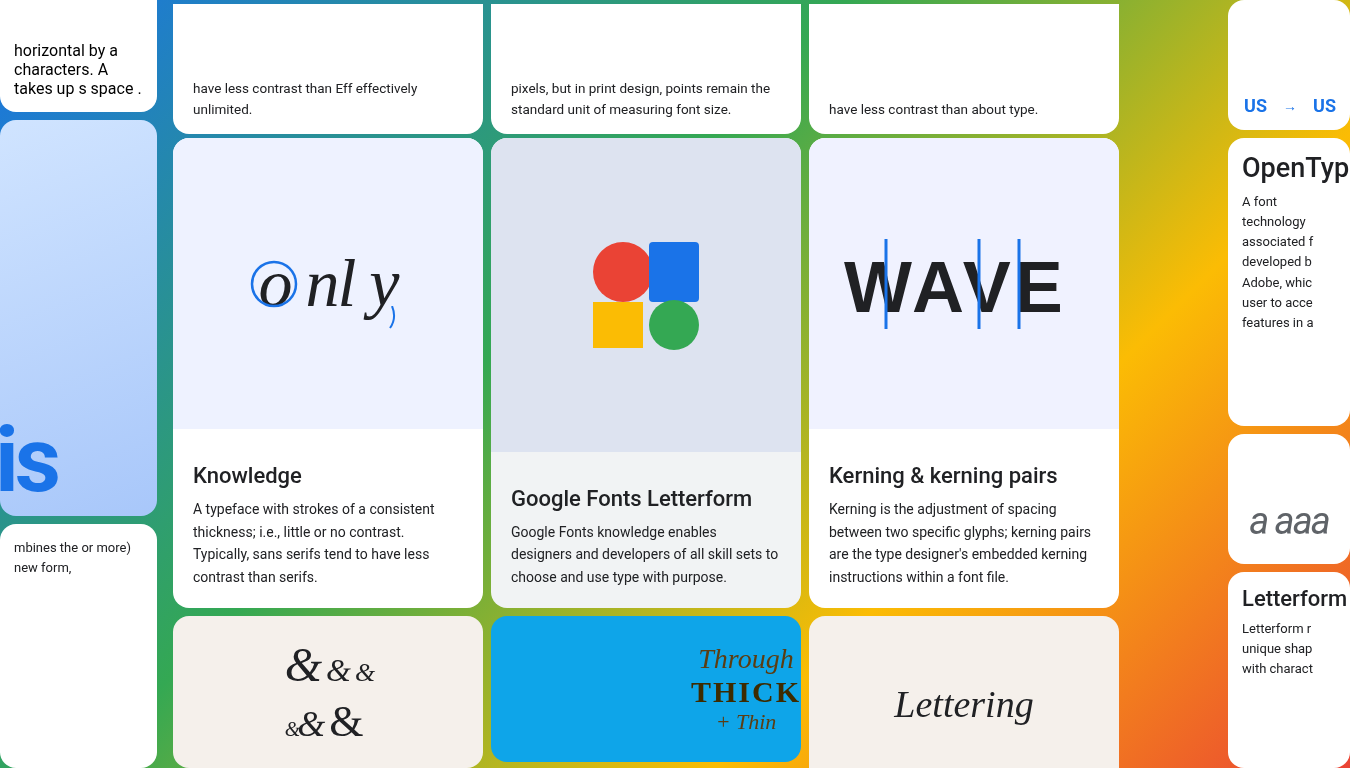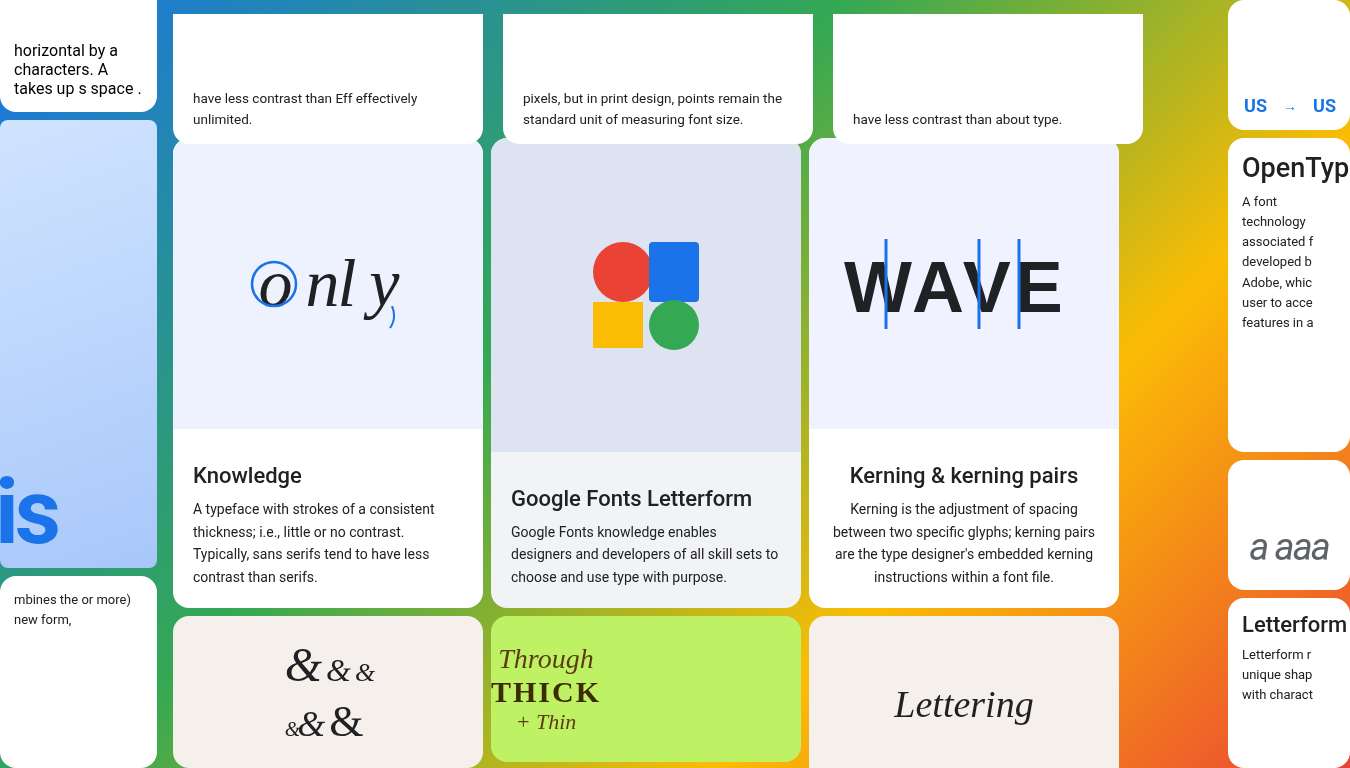--- a/index.html
+++ b/index.html
@@ -38,22 +38,22 @@
       z-index: 2;
       display: flex;
       flex-direction: column;
       gap: 8px;
       padding: 0 8px 0 0;
     }
 
     
     .left-mid-card {
       background: linear-gradient(160deg, #d0e4ff 0%, #a8c7fa 100%);
-      border-radius: 8px;
-      height: 448px;
+      border-radius: 16px;
+      height: 396px;
       display: flex;
       align-items: flex-end;
       justify-content: flex-start;
       padding: 0;
       overflow: hidden;
       position: relative;
     }
 
     .left-mid-card .big-letters {
       font-size: 90px;
@@ -188,21 +188,21 @@
       font-style: italic;
       letter-spacing: -2px;
       line-height: 1;
       margin-top: 44px;
     }
 
     .right-letterform-card {
       background: white;
       border-radius: 16px;
       padding: 14px;
-      height: 170px;
+      height: 196px;
       display: flex;
       flex-direction: column;
     }
 
     .right-letterform-title {
       font-size: 22px;
       font-weight: 500;
       color: #202124;
       margin-bottom: 8px;
     }
@@ -213,22 +213,22 @@
       line-height: 1.55;
     }
 
     
     .top-row {
       position: absolute;
       left: 165px;
       top: 0;
       width: 1055px;
       display: flex;
-      gap: 20px;
-      padding: 14px 8px;
+      gap: 8px;
+      padding: 4px 8px;
       z-index: 3;
     }
 
     .top-card-partial {
       background: white;
       border-radius: 0 0 16px 16px;
       padding: 0 20px 14px;
       width: 310px;
       height: 130px;
       display: flex;
@@ -331,21 +331,21 @@
         <circle cx="93" cy="95" r="25" fill="#34a853"></circle>
       </svg>
     </div>
 
     <div style="padding:18px 20px 20px;">
       <div class="card-title">Google Fonts Letterform</div>
       <div class="card-desc">Google Fonts knowledge enables designers and developers of all skill sets to choose and use type with purpose.</div>
     </div>
   </div>
 
-  <div style="position:absolute; left:809px; top:138px; width:310px; height:470px; z-index:2; background:white; border-radius:16px; padding:0; display:flex; flex-direction:column; overflow:hidden;text-align:center;">
+  <div style="position:absolute; left:809px; top:138px; width:310px; height:470px; z-index:2; background:white; border-radius:16px; padding:0; display:flex; flex-direction:column; overflow:hidden;">
 
     <div style="flex:1; background:#f0f2ff; display:flex; align-items:center; justify-content:center; min-height:200px; position:relative;">
       <svg width="260" height="100" viewBox="0 0 260 100">
         <text x="10" y="78" font-family="Arial Black, sans-serif" font-weight="900" font-size="72" fill="#202124" letter-spacing="4">WAVE</text>
 
         <line x1="52" y1="5" x2="52" y2="95" stroke="#1a73e8" stroke-width="3"></line>
         <line x1="145" y1="5" x2="145" y2="95" stroke="#1a73e8" stroke-width="3"></line>
         <line x1="185" y1="5" x2="185" y2="95" stroke="#1a73e8" stroke-width="3"></line>
       </svg>
     </div>
@@ -361,21 +361,21 @@
       <span>&amp; </span>
       <span style="font-size:32px;">&amp;</span>
       <span style="font-size:26px;"> &amp;</span>
       <br>
       <span style="font-size:20px;">&amp; </span>
       <span style="font-size:36px;">&amp;</span>
       <span style="font-size:44px; font-style:normal;"> &amp;</span>
     </div>
   </div>
 
-  <div style="position:absolute; left:491px; top:616px; width:310px; height:146px; z-index:2; background:#bef264; border-radius:16px; display:flex; align-items:center; justify-content:flex-start;">
+  <div style="position:absolute; left:491px; top:616px; width:310px; height:146px; z-index:2; background:#0ea5e9; border-radius:16px; display:flex; align-items:center; justify-content:flex-end;">
     <div style="text-align:center;">
       <div style="font-family:Georgia,'Times New Roman',serif; font-style:italic; font-size:28px; color:#5c3d11;">Through</div>
       <div style="font-family:Georgia,'Times New Roman',serif; font-weight:900; font-size:30px; color:#3d2b00; letter-spacing:2px;">THICK</div>
       <div style="font-family:Georgia,'Times New Roman',serif; font-style:italic; font-size:22px; color:#5c3d11;">+ Thin</div>
     </div>
   </div>
 
   <div style="position:absolute; left:809px; top:616px; width:310px; height:176px; z-index:2; background:#f5f0eb; border-radius:16px; display:flex; align-items:center; justify-content:center;">
     <div style="font-family:Georgia,'Times New Roman',serif; font-style:italic; font-size:38px; color:#202124;">Lettering</div>
   </div>

